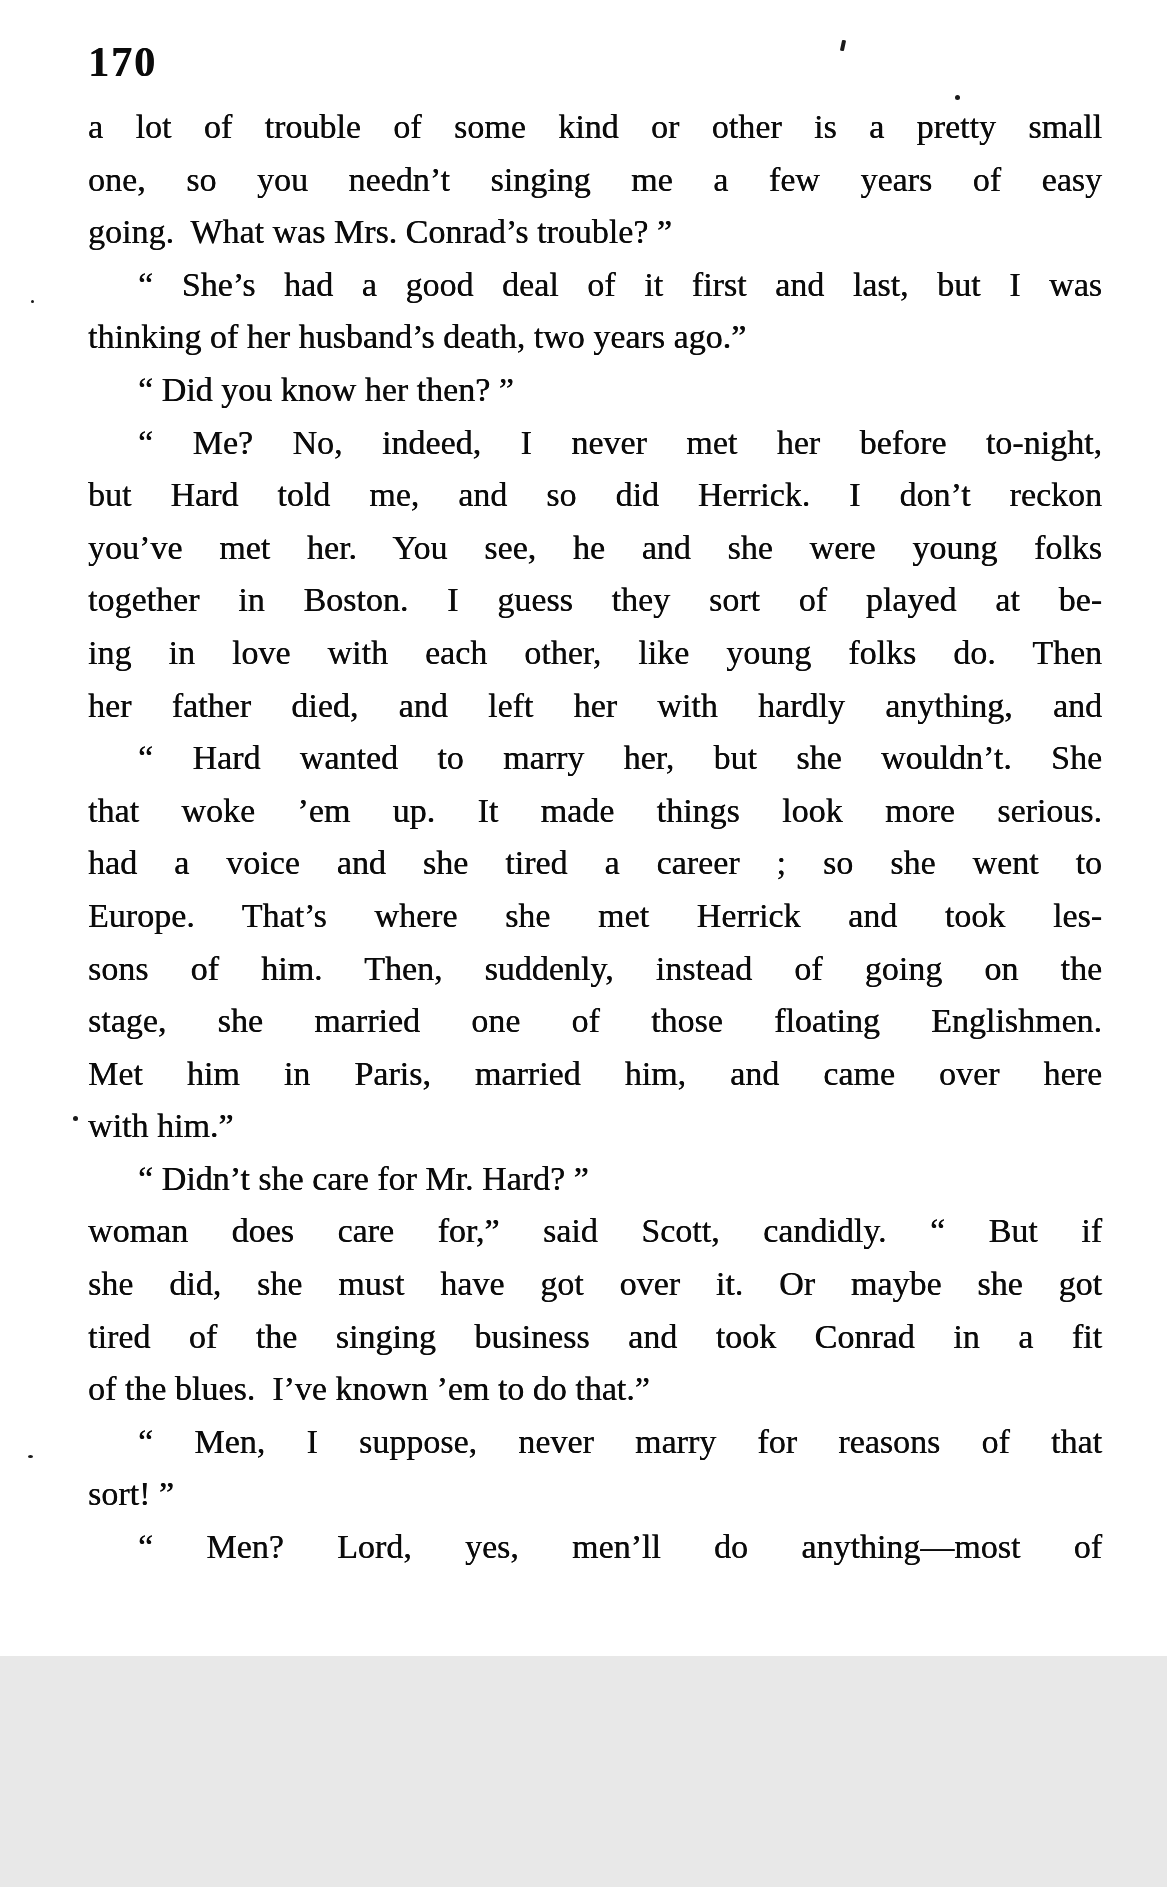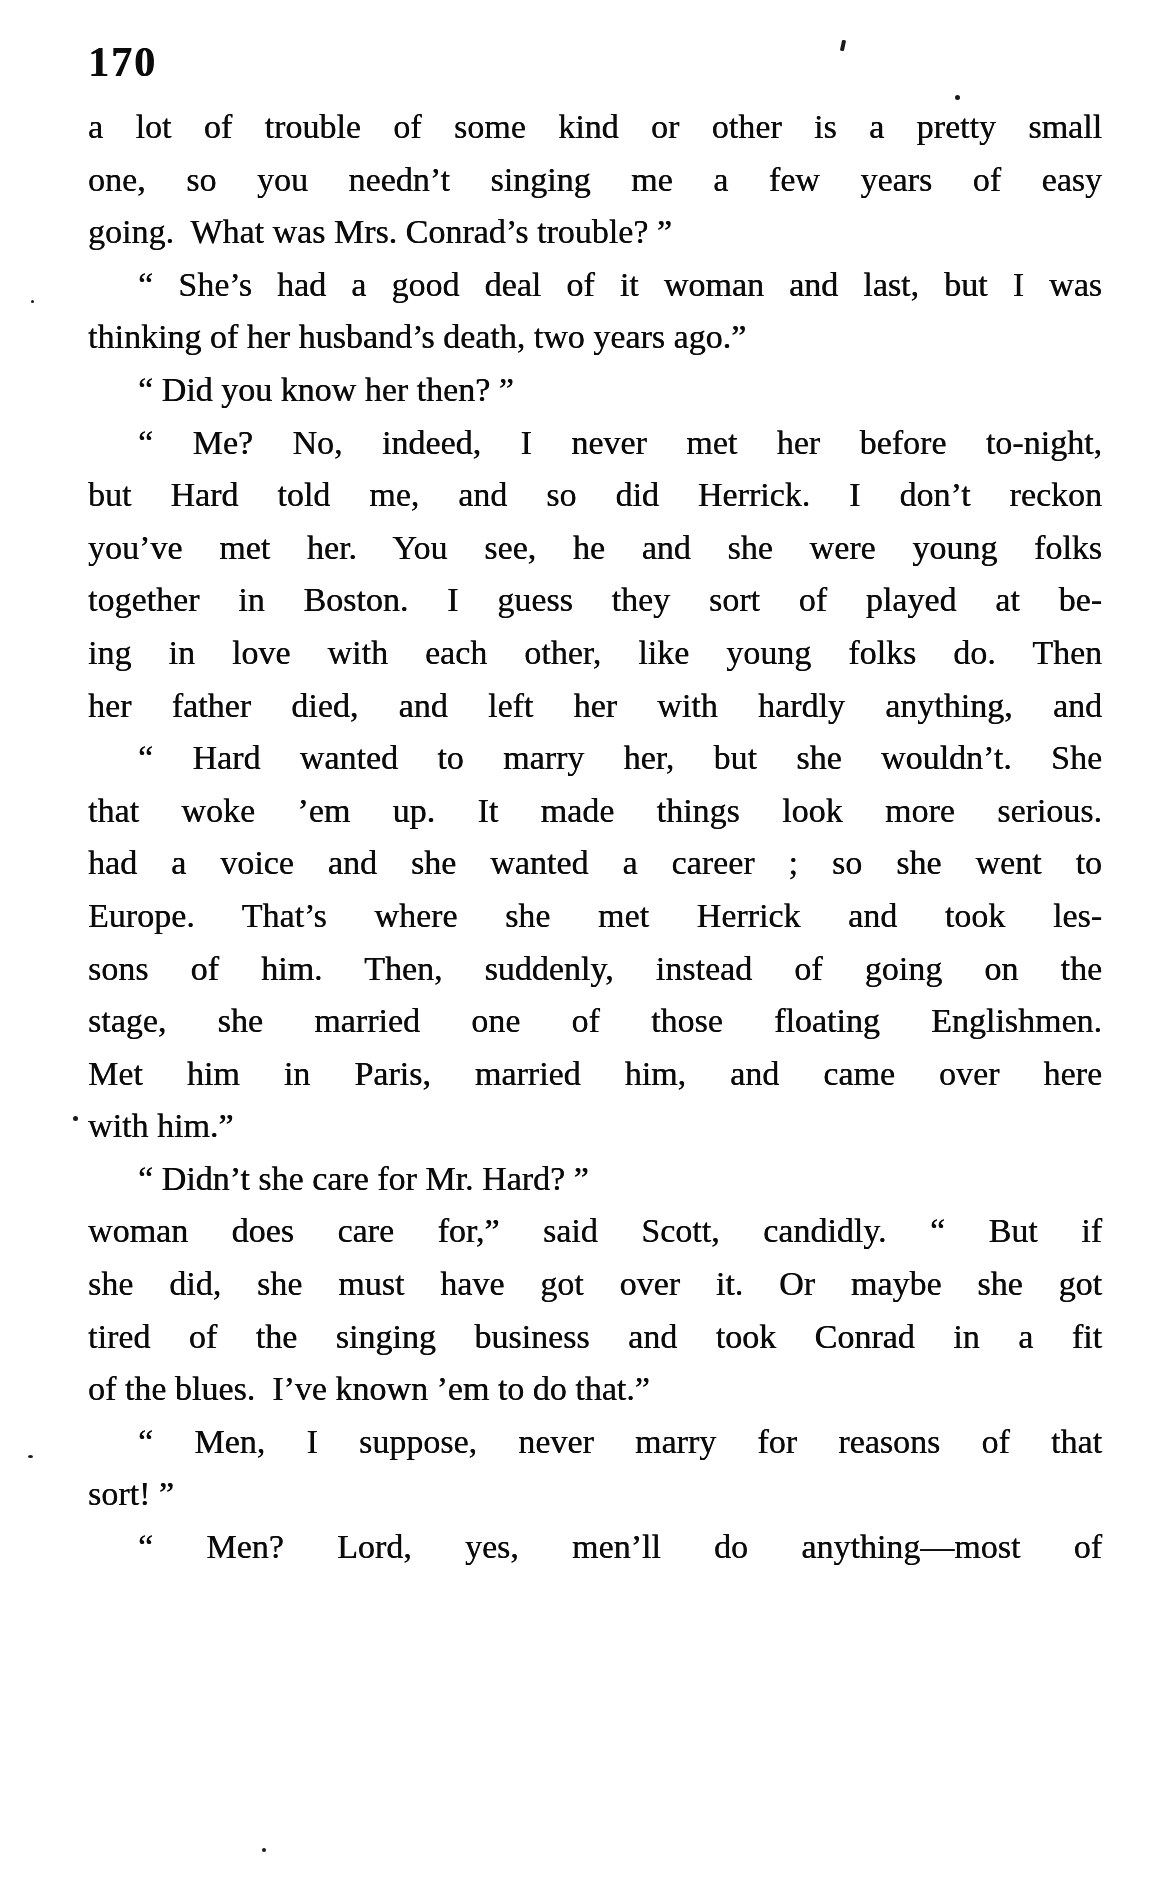--- a/index.html
+++ b/index.html
@@ -1,19 +1,19 @@
 <!DOCTYPE html>
 <html><head>
 <meta charset="utf-8">
 <style>
   html, body { margin: 0; padding: 0; background: #e8e8e8; }
   .page {
     position: relative;
     width: 1167px;
-    height: 1887px;
+    height: 1656px;
     background: #ffffff;
     overflow: hidden;
     font-family: "Liberation Serif", "DejaVu Serif", serif;
     color: #0b0b0b;
   }
   .page-number {
     position: absolute;
     left: 88px;
     top: 38px;
     font-size: 42px;
@@ -64,32 +64,32 @@
 <body>
 
 <div class="page">
 
   <div class="page-number">170</div>
 
   <div class="body-text">
     <div class="ln">a lot of trouble of some kind or other is a pretty small</div>
     <div class="ln">one, so you needn’t singing me a few years of easy</div>
     <div class="ln l">going.  What was Mrs. Conrad’s trouble? ”</div>
-    <div class="ln in">“ She’s had a good deal of it woman and last, but I was</div>
+    <div class="ln in">“ She’s had a good deal of it first and last, but I was</div>
     <div class="ln l">thinking of her husband’s death, two years ago.”</div>
     <div class="ln l in">“ Did you know her then? ”</div>
     <div class="ln in">“ Me?  No, indeed, I never met her before to-night,</div>
     <div class="ln">but Hard told me, and so did Herrick.  I don’t reckon</div>
     <div class="ln">you’ve met her.  You see, he and she were young folks</div>
     <div class="ln">together in Boston.  I guess they sort of played at be-</div>
     <div class="ln">ing in love with each other, like young folks do.  Then</div>
     <div class="ln">her father died, and left her with hardly anything, and</div>
     <div class="ln in">“ Hard wanted to marry her, but she wouldn’t.  She</div>
     <div class="ln">that woke ’em up.  It made things look more serious.</div>
-    <div class="ln">had a voice and she wanted a career ; so she went to</div>
+    <div class="ln">had a voice and she tired a career ; so she went to</div>
     <div class="ln">Europe.  That’s where she met Herrick and took les-</div>
     <div class="ln">sons of him.  Then, suddenly, instead of going on the</div>
     <div class="ln">stage, she married one of those floating Englishmen.</div>
     <div class="ln">Met him in Paris, married him, and came over here</div>
     <div class="ln l">with him.”</div>
     <div class="ln l in">“ Didn’t she care for Mr. Hard? ”</div>
     <div class="ln">woman does care for,” said Scott, candidly.  “ But if</div>
     <div class="ln">she did, she must have got over it.  Or maybe she got</div>
     <div class="ln">tired of the singing business and took Conrad in a fit</div>
     <div class="ln l">of the blues.  I’ve known ’em to do that.”</div>

